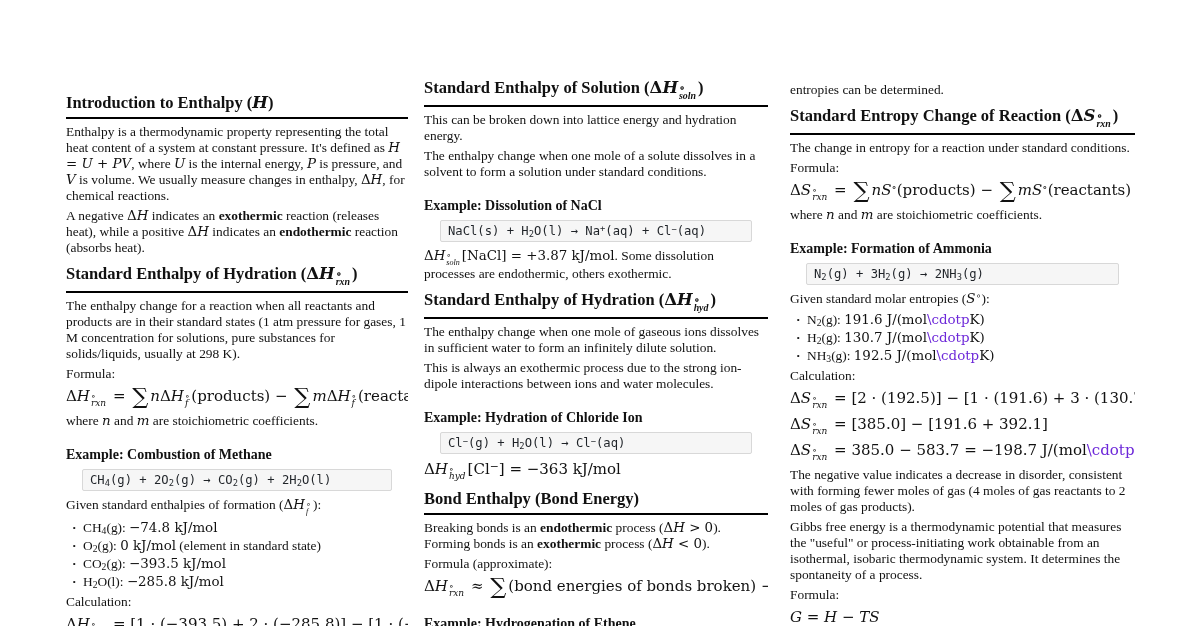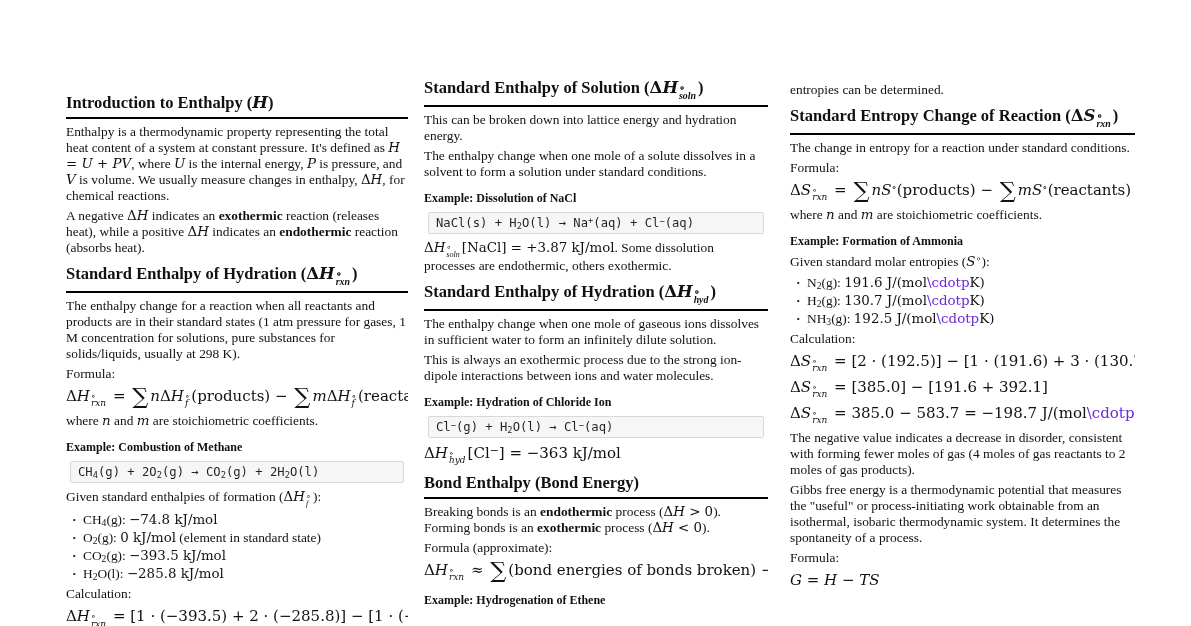--- a/index.html
+++ b/index.html
@@ -25,27 +25,27 @@
   #col3 { left: 790px; width: 345px; padding-top: 4px; }
   .col > :first-child { margin-top: 0; }
 
   .blk-p { margin: 4px 0; }
   .blk-h2 {
     font-size: 16.5px; line-height: 20px; font-weight: bold;
     padding-bottom: 4px; border-bottom: 2px solid #000000;
     margin: 8px 0 5px 0;
     white-space: nowrap;
   }
-  .blk-h3 { font-size: 12px; font-weight: bold; margin: 10px 0 5px 0; }
+  .blk-h3 { font-size: 14px; font-weight: bold; margin: 18px 0 5px 0; }
   .blk-code {
     background: #f6f6f6;
     border: 1px solid #d8d8d8;
     border-radius: 2px;
     padding: 3px 7px;
-    margin: 6px 4px;
+    margin: 6px 16px;
     font-family: "DejaVu Sans Mono", monospace;
     font-size: 12.2px; line-height: 14px;
     color: #1f2328;
     white-space: nowrap; overflow: hidden;
   }
   .blk-code code { font-family: inherit; }
   .blk-math {
     margin: 5px 0;
     font-size: 15px; line-height: 1.25;
     font-family: "DejaVu Serif", serif;
@@ -129,20 +129,21 @@
       <div class="blk-h3"><span class="run-b">Example: Hydrogenation of Ethene</span></div>
     </div>
   <div class="col" id="col3">
       <p class="blk-p"><span class="run-p">entropies can be determined.</span></p>
       <div class="blk-h2"><span class="run-b">Standard Entropy Change of Reaction (</span><span class="run-m">Δ</span><span class="run-i">S</span><span class="run-st"><span class="st-top">∘</span><span class="st-bot">rxn</span></span><span class="run-b">)</span></div>
       <p class="blk-p"><span class="run-p">The change in entropy for a reaction under standard conditions.</span></p>
       <p class="blk-p"><span class="run-p">Formula:</span></p>
       <div class="blk-math"><span class="run-m">Δ</span><span class="run-i">S</span><span class="run-st"><span class="st-top">∘</span><span class="st-bot">rxn</span></span><span class="run-m"> = </span><span class="run-sum">∑</span><span class="run-i">n</span><span class="run-i">S</span><span class="run-sp">∘</span><span class="run-m">(products) − </span><span class="run-sum">∑</span><span class="run-i">m</span><span class="run-i">S</span><span class="run-sp">∘</span><span class="run-m">(reactants)</span></div>
       <p class="blk-p"><span class="run-p">where </span><span class="run-i">n</span><span class="run-p"> and </span><span class="run-i">m</span><span class="run-p"> are stoichiometric coefficients.</span></p>
       <div class="blk-h3"><span class="run-b">Example: Formation of Ammonia</span></div>
+      <div class="blk-code"><code><span class="run-c">N</span><span class="run-sb">2</span><span class="run-c">(g) + 3H</span><span class="run-sb">2</span><span class="run-c">(g) → 2NH</span><span class="run-sb">3</span><span class="run-c">(g)</span></code></div>
       <p class="blk-p"><span class="run-p">Given standard molar entropies (</span><span class="run-i">S</span><span class="run-sp">∘</span><span class="run-p">):</span></p>
       <ul class="blk-ul">
         <li><span class="run-p">N</span><span class="run-sb">2</span><span class="run-p">(g): </span><span class="run-m">191.6 J/(mol</span><span class="run-red">\cdotp</span><span class="run-m">K)</span></li>
         <li><span class="run-p">H</span><span class="run-sb">2</span><span class="run-p">(g): </span><span class="run-m">130.7 J/(mol</span><span class="run-red">\cdotp</span><span class="run-m">K)</span></li>
         <li><span class="run-p">NH</span><span class="run-sb">3</span><span class="run-p">(g): </span><span class="run-m">192.5 J/(mol</span><span class="run-red">\cdotp</span><span class="run-m">K)</span></li>
       </ul>
       <p class="blk-p"><span class="run-p">Calculation:</span></p>
       <div class="blk-math"><span class="run-m">Δ</span><span class="run-i">S</span><span class="run-st"><span class="st-top">∘</span><span class="st-bot">rxn</span></span><span class="run-m"> = [2 · (192.5)] − [1 · (191.6) + 3 · (130.7)]</span></div>
       <div class="blk-math"><span class="run-m">Δ</span><span class="run-i">S</span><span class="run-st"><span class="st-top">∘</span><span class="st-bot">rxn</span></span><span class="run-m"> = [385.0] − [191.6 + 392.1]</span></div>
       <div class="blk-math"><span class="run-m">Δ</span><span class="run-i">S</span><span class="run-st"><span class="st-top">∘</span><span class="st-bot">rxn</span></span><span class="run-m"> = 385.0 − 583.7 = −198.7 J/(mol</span><span class="run-red">\cdotp</span><span class="run-m">K)</span></div>

